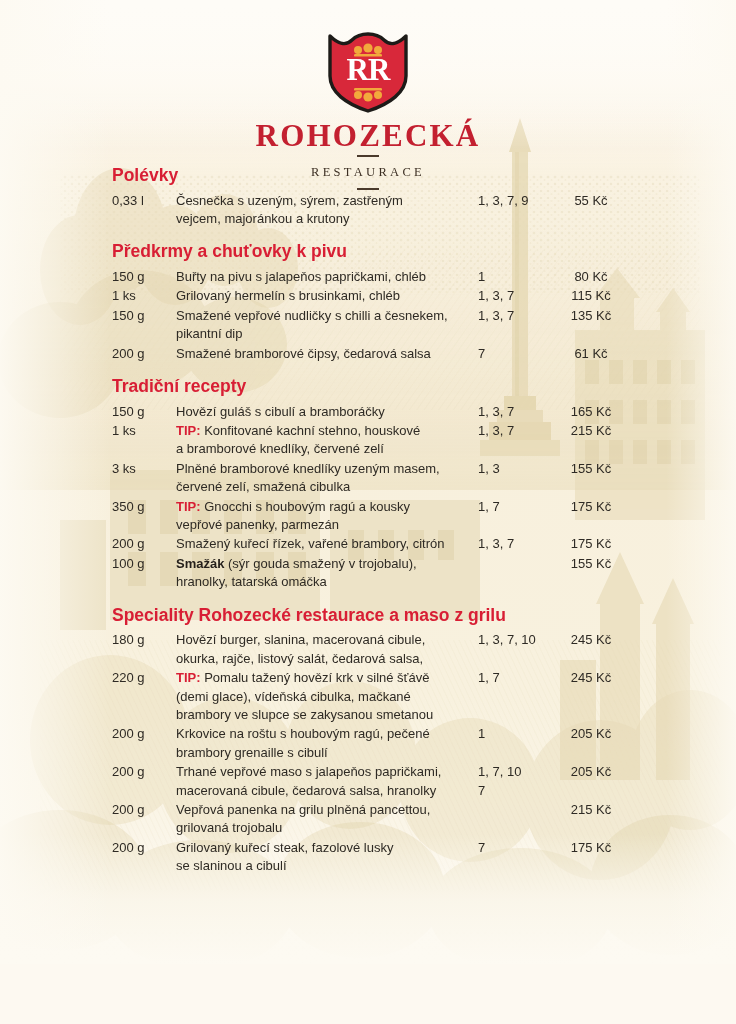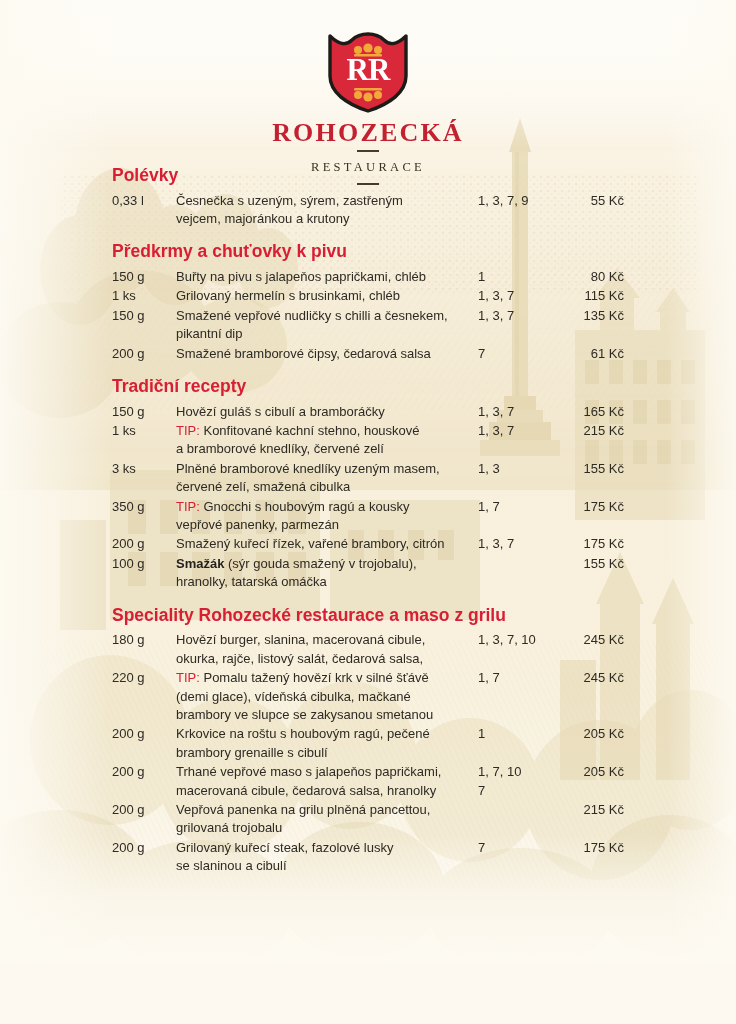--- a/index.html
+++ b/index.html
@@ -68,21 +68,21 @@
     right: 0;
     text-align: center;
   }
   .shield-wrap {
     width: 96px;
     height: 84px;
     margin: 0 auto 6px auto;
   }
   .brand-name {
     font-family: "Liberation Serif", serif;
-    font-size: 26px;
+    font-size: 31px;
     font-weight: 700;
     letter-spacing: 2.2px;
     color: #c32030;
     line-height: 1;
     margin-top: 2px;
   }
   .brand-sub-row {
     margin-top: 4px;
     display: flex;
     align-items: center;
@@ -139,26 +139,26 @@
   }
   .col-allergens {
     width: 80px;
     flex: 0 0 80px;
     white-space: nowrap;
   }
   .col-price {
     width: 66px;
     flex: 0 0 66px;
     white-space: nowrap;
-    text-align: right;
+    text-align: center;
   }
   .desc-line { display: block; }
   .tip {
     color: #d81e34;
-    font-weight: 400;
+    font-weight: 700;
   }
   .strong-name { font-weight: 700; color: #241f1a; }
 </style>
 </head>
 <body>
 
 <div class="page">
 
   <svg class="bg-art" viewBox="0 0 736 1024" preserveAspectRatio="none" xmlns="http://www.w3.org/2000/svg">
     <defs>

